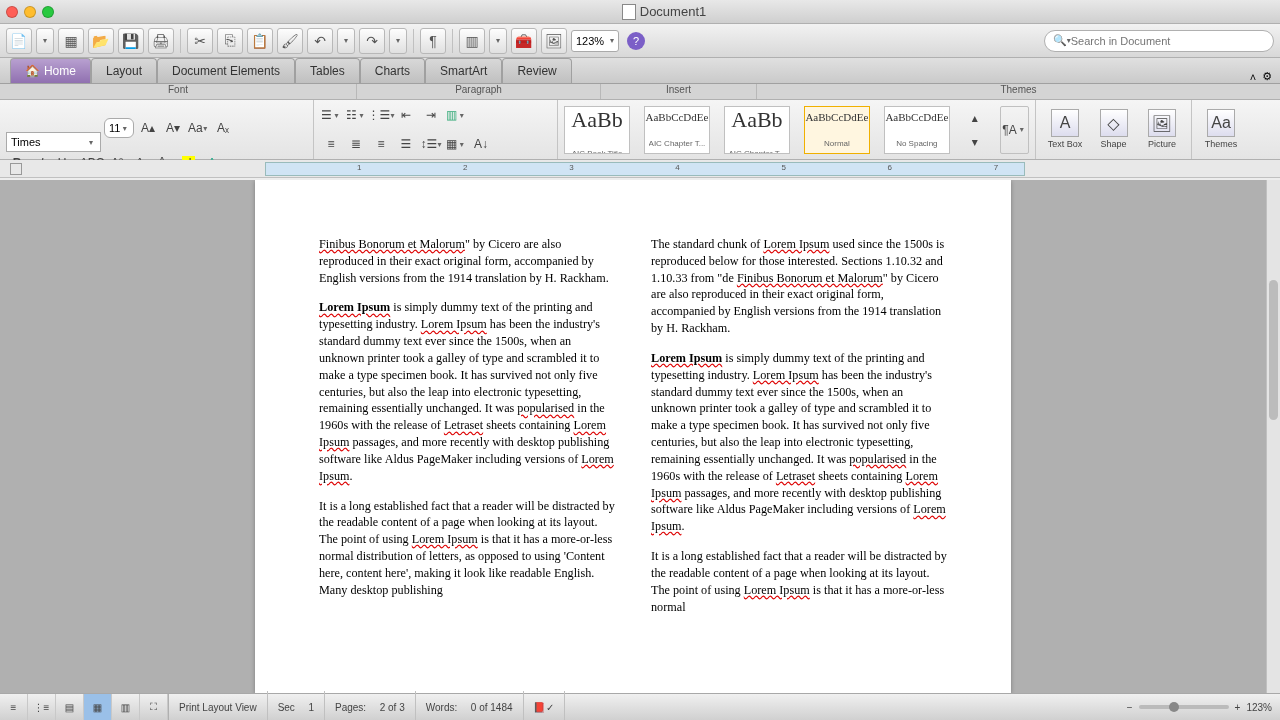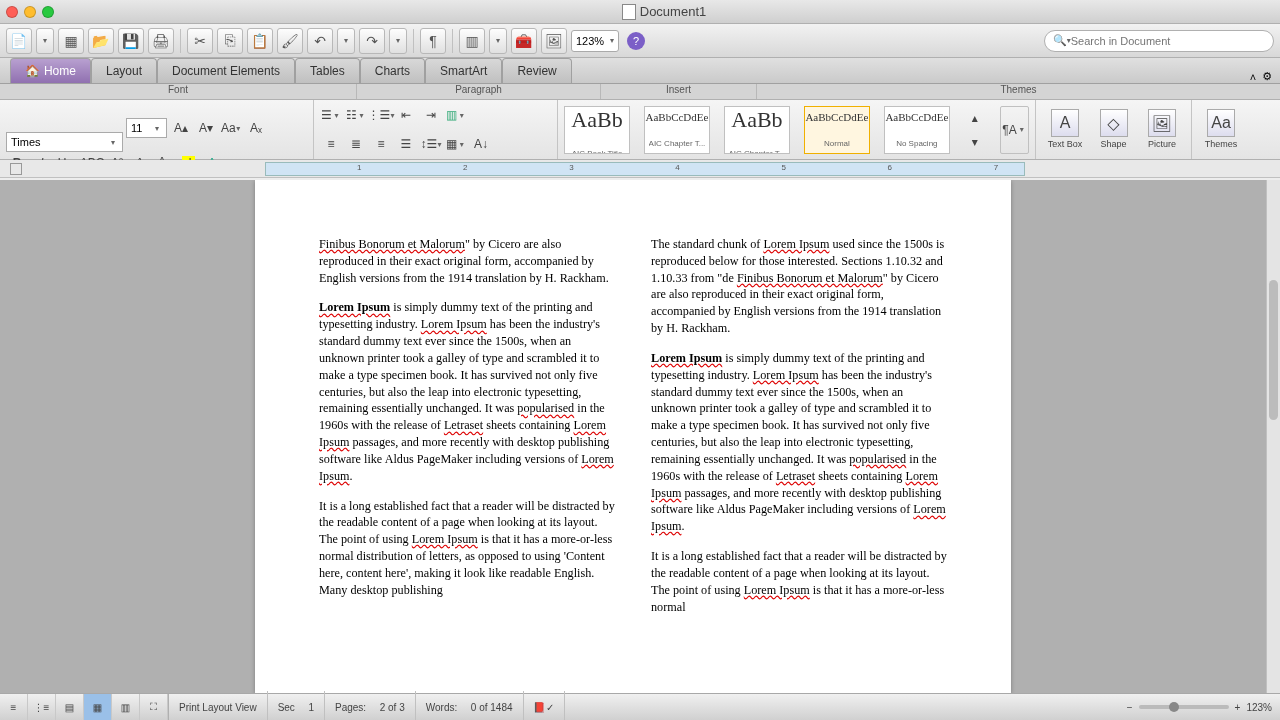--- a/index.html
+++ b/index.html
@@ -26,22 +26,22 @@
 .ribbon-extras{margin-left:auto;display:flex;gap:6px;padding-right:8px;align-items:center;}
 
 .grouplabels{height:16px;background:#d4d4d4;border-bottom:1px solid #b0b0b0;display:flex;font-size:10px;color:#555;}
 .glabel{text-align:center;border-right:1px solid #b8b8b8;}
 
 .ribbon{height:60px;background:linear-gradient(#f5f5f5,#e4e4e4);border-bottom:1px solid #b0b0b0;display:flex;}
 .rgroup{border-right:1px solid #c4c4c4;padding:4px 6px;display:flex;flex-direction:column;justify-content:space-between;}
 .rrow{display:flex;align-items:center;gap:3px;}
 .rbtn{width:22px;height:22px;display:flex;align-items:center;justify-content:center;border:1px solid transparent;border-radius:2px;font-size:12px;color:#444;}
 .fontsel{background:#fff;border:1px solid #aaa;height:20px;padding:0 4px;display:flex;align-items:center;font-size:11px;}
-.fontname{width:117px;margin-top:28px;}
-.fontsize{width:41px;}
+.fontname{width:95px;margin-top:28px;}
+.fontsize{width:30px;border-radius:6px;}
 .dd{width:10px;text-align:center;color:#666;font-size:8px;}
 .style-box{border:1px solid #c0c0c0;background:#fff;width:68px;height:48px;display:flex;flex-direction:column;align-items:center;justify-content:center;font-size:9px;}
 .style-box .prev{font-family:"Times New Roman",serif;font-size:22px;color:#333;}
 .style-box.small .prev{font-size:11px;}
 .style-box .lab{font-size:8px;color:#666;margin-top:16px;overflow:hidden;white-space:nowrap;max-width:64px;text-overflow:ellipsis;}
 .style-box.sel{border:1px solid #f0b000;background:#fff6e0;}
 .big-icon{width:46px;height:50px;display:flex;flex-direction:column;align-items:center;justify-content:center;gap:2px;font-size:9px;color:#444;}
 .big-icon .ic{width:28px;height:28px;border:1px solid #aaa;background:linear-gradient(#fff,#dde);display:flex;align-items:center;justify-content:center;font-size:16px;}
 
 .rulerbar{height:18px;background:#e8e8e8;display:flex;align-items:center;padding-left:10px;position:relative;border-bottom:1px solid #c0c0c0;}

